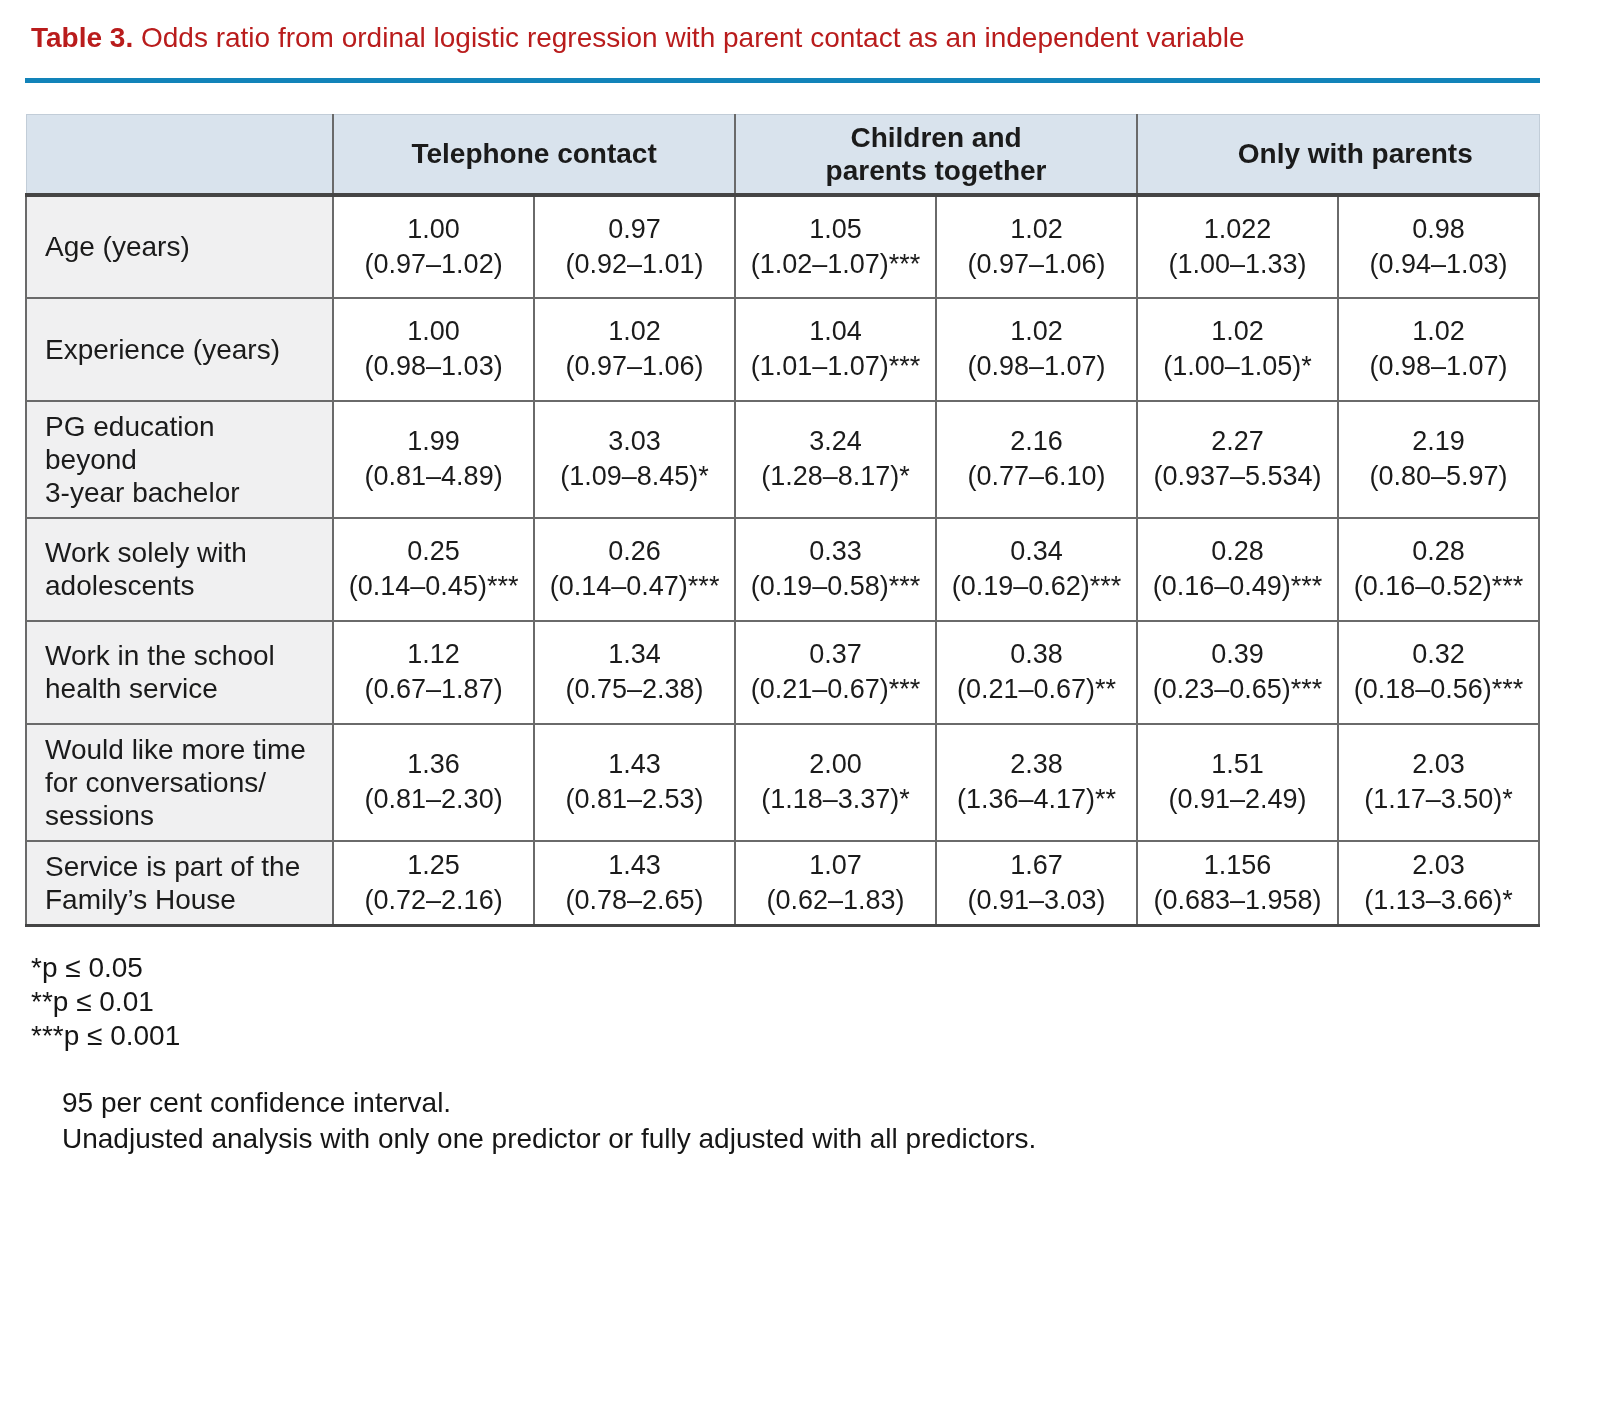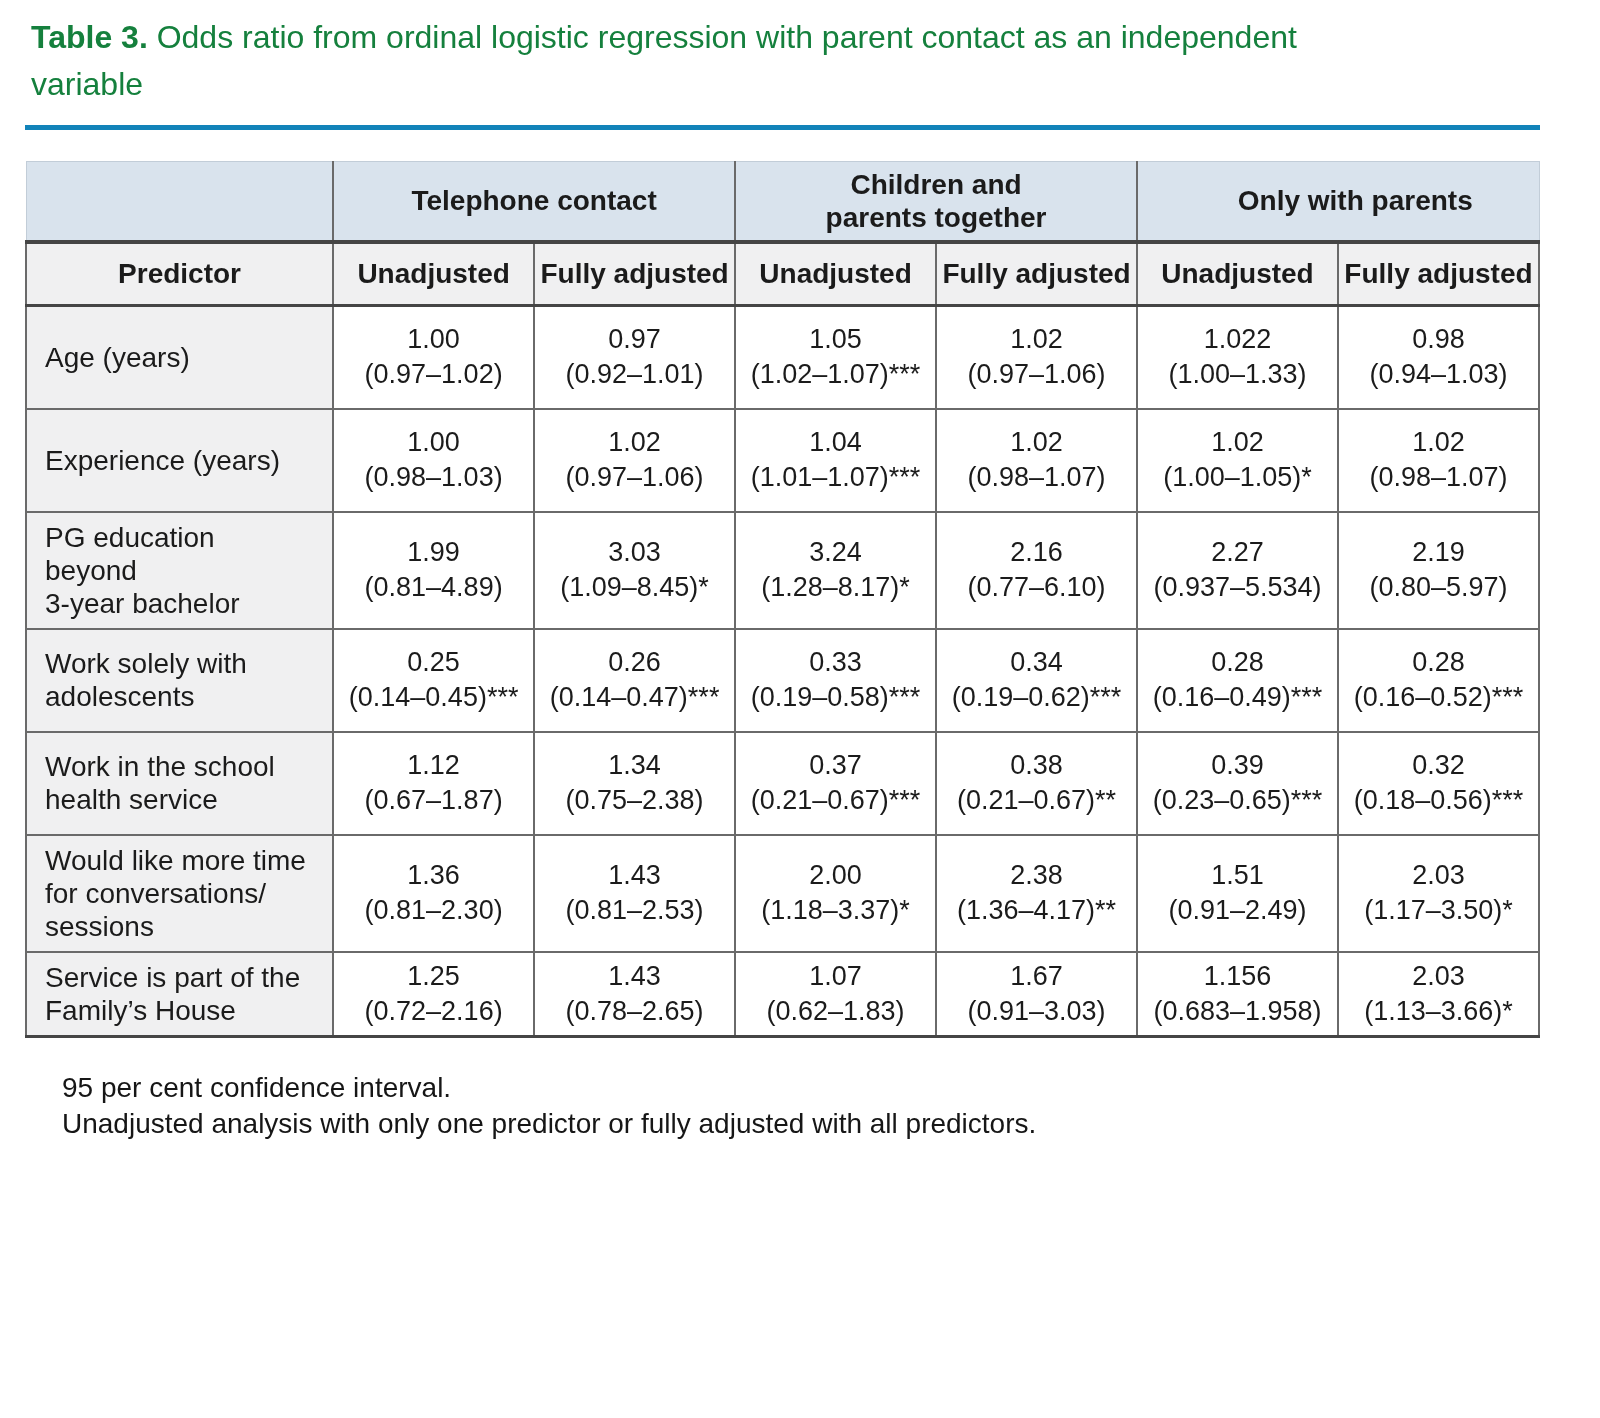--- a/index.html
+++ b/index.html
@@ -12,24 +12,24 @@
   body {
     width: 1600px; height: 1418px;
     overflow: hidden;
   }
   .page { padding: 12px 60px 0 25px; }
 
   
   .title {
     margin: 2px 0 0 6px;
     max-width: 1280px;
-    font-size: 32px;
+    font-size: 28px;
     font-weight: 400;
     line-height: 47px;
-    color: #15803d;
+    color: #b91c1c;
   }
   .title .t-label { font-weight: 700; }
 
   
   .rule { height: 5px; background: #1283b9; border: 0; }
   .rule.top { margin-top: 17px; }
 
   
   table.odds {
     width: 100%;
@@ -119,29 +119,20 @@
         <col class="c-val">
         <col class="c-val">
     </colgroup>
     <thead>
       <tr class="group-row">
         <th class="corner"></th>
         <th colspan="2">Telephone contact</th>
         <th colspan="2">Children and
 parents together</th>
         <th colspan="2">Only with parents</th>
-      </tr>
-      <tr class="colhead-row">
-        <th>Predictor</th>
-        <th>Unadjusted</th>
-        <th>Fully adjusted</th>
-        <th>Unadjusted</th>
-        <th>Fully adjusted</th>
-        <th>Unadjusted</th>
-        <th>Fully adjusted</th>
       </tr>
     </thead>
     <tbody>
       <tr class="h-std">
         <th class="pred">Age (years)</th>
         <td class="val">1.00
 (0.97–1.02)</td>
         <td class="val">0.97
 (0.92–1.01)</td>
         <td class="val">1.05
@@ -246,19 +237,24 @@
 (0.91–3.03)</td>
         <td class="val">1.156
 (0.683–1.958)</td>
         <td class="val">2.03
 (1.13–3.66)*</td>
       </tr>
     </tbody>
   </table>
 
   <div class="footnotes">
+    <div class="sig">
+      <div>*p ≤ 0.05</div>
+      <div>**p ≤ 0.01</div>
+      <div>***p ≤ 0.001</div>
+    </div>
     <div class="notes">
       <div>95 per cent confidence interval.</div>
       <div>Unadjusted analysis with only one predictor or fully adjusted with all predictors.</div>
     </div>
   </div>
 
 </div>
 
 </body></html>

